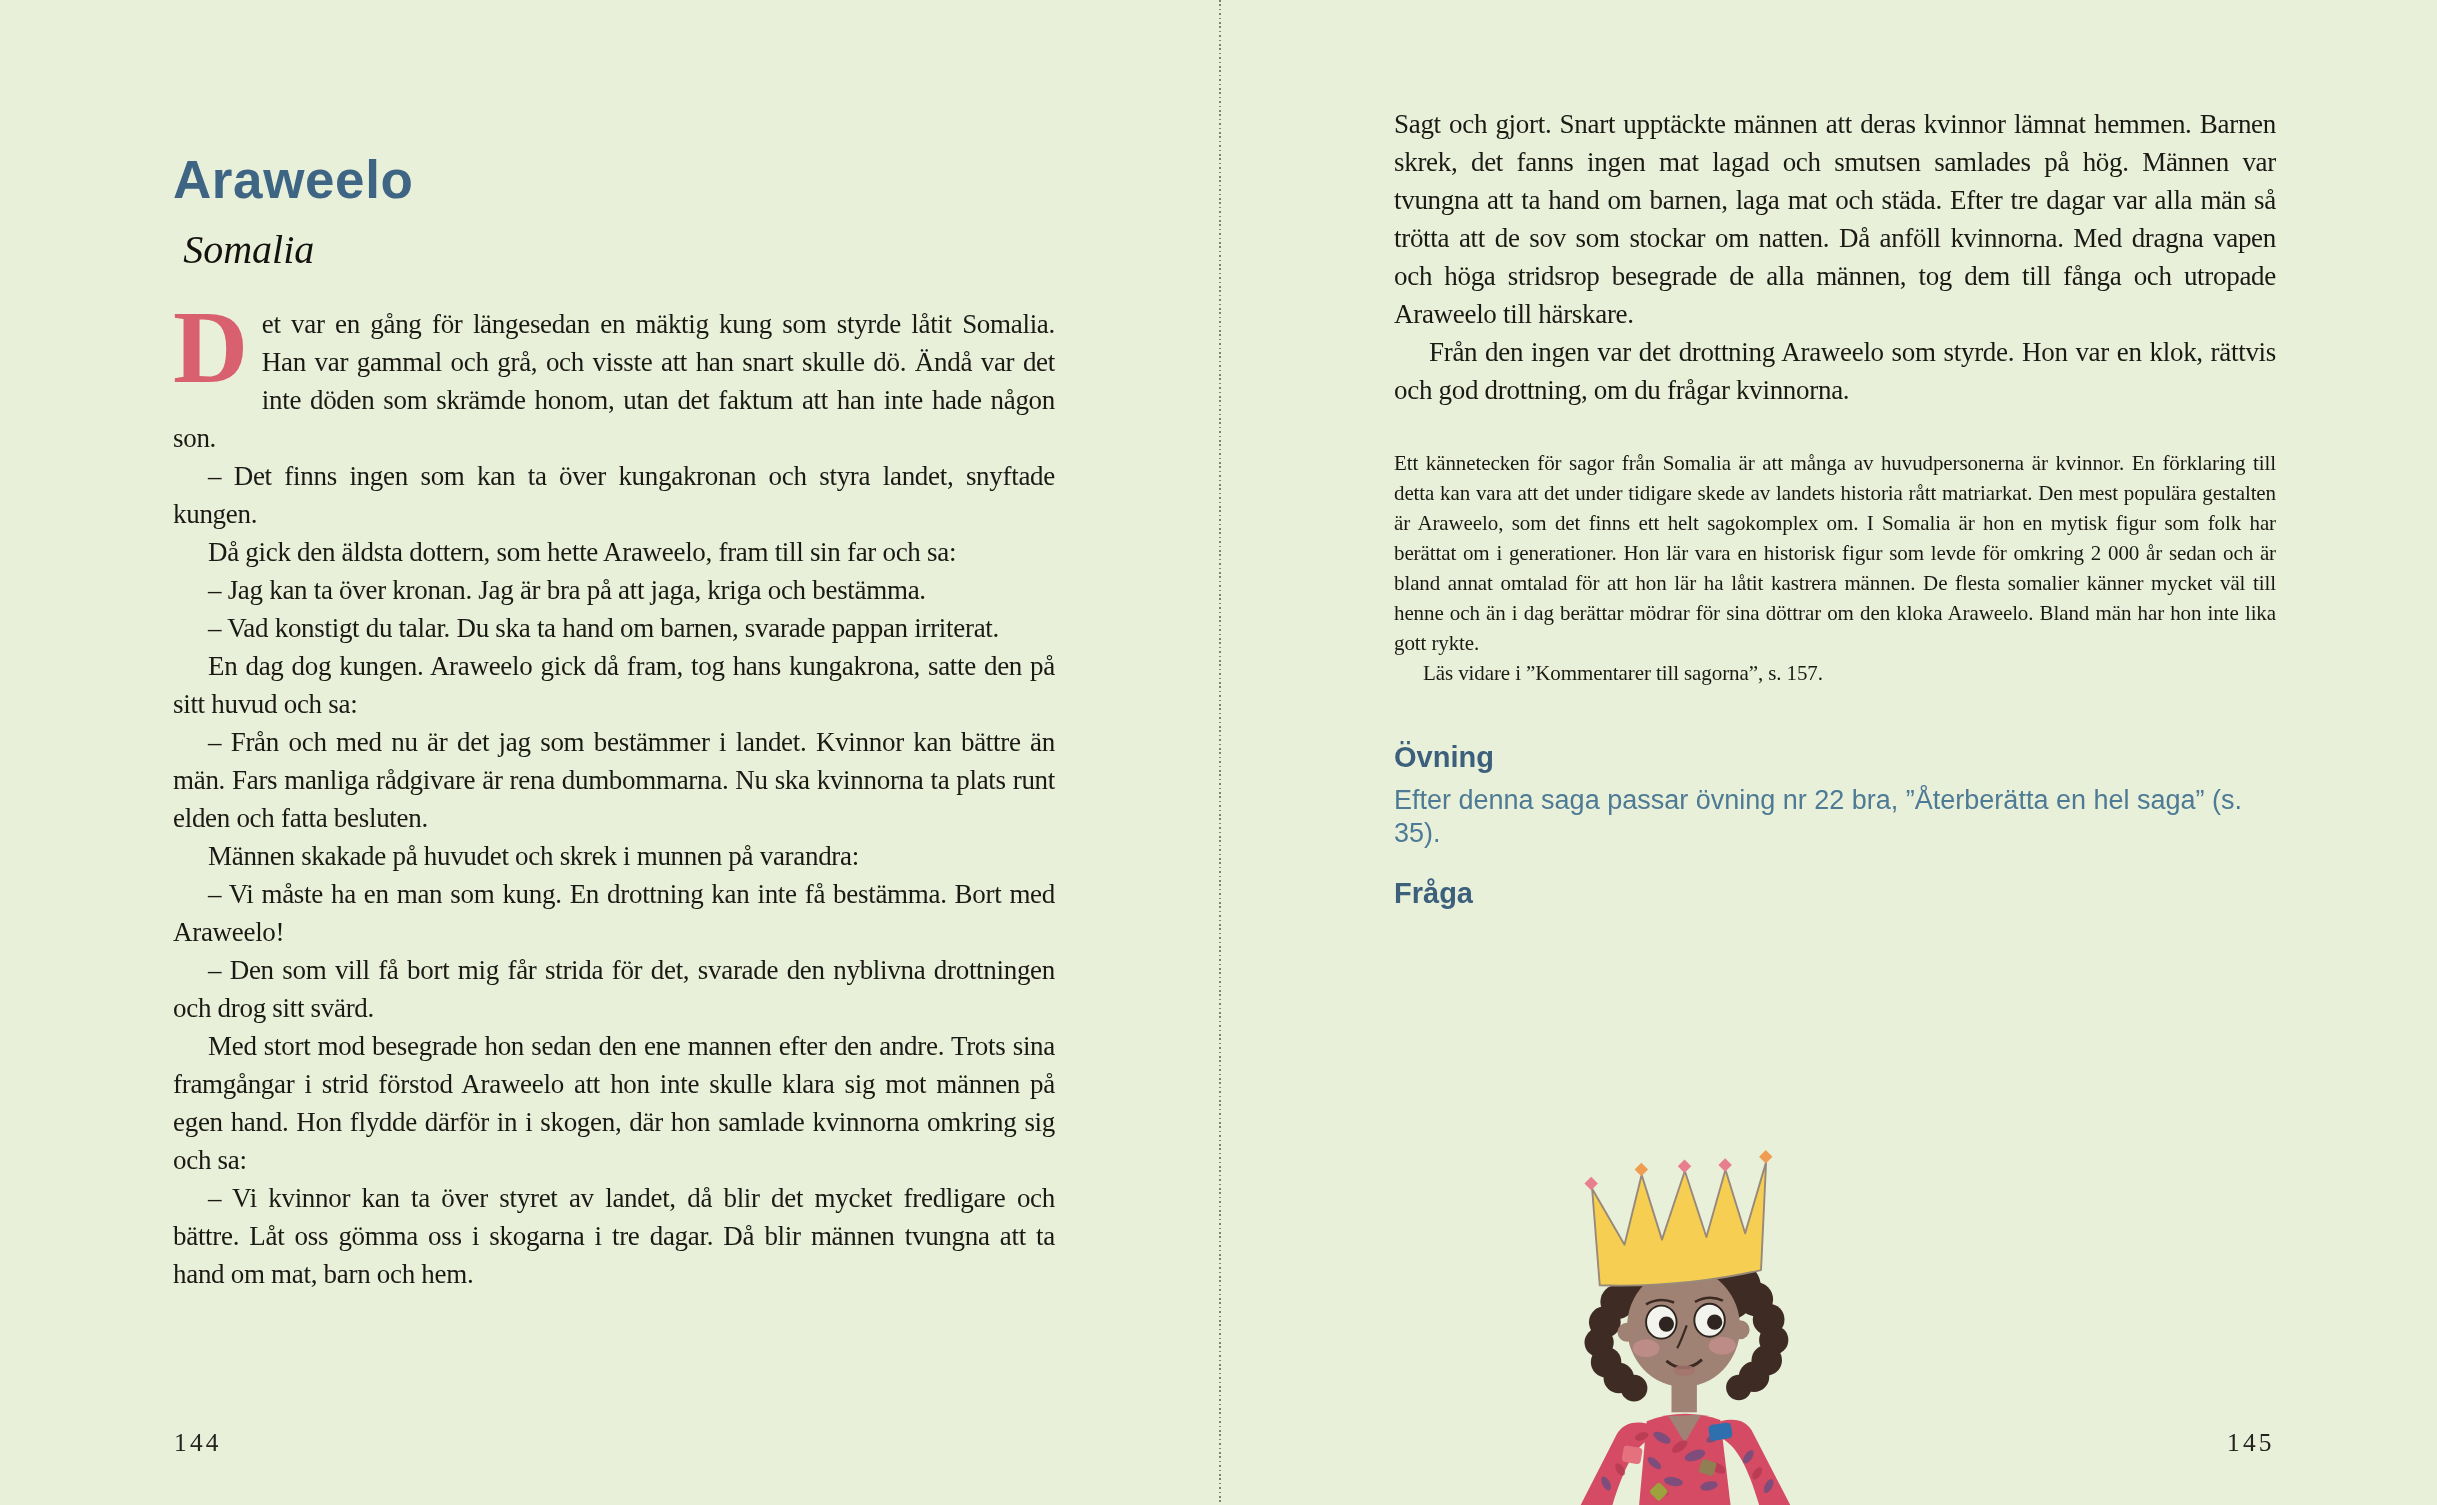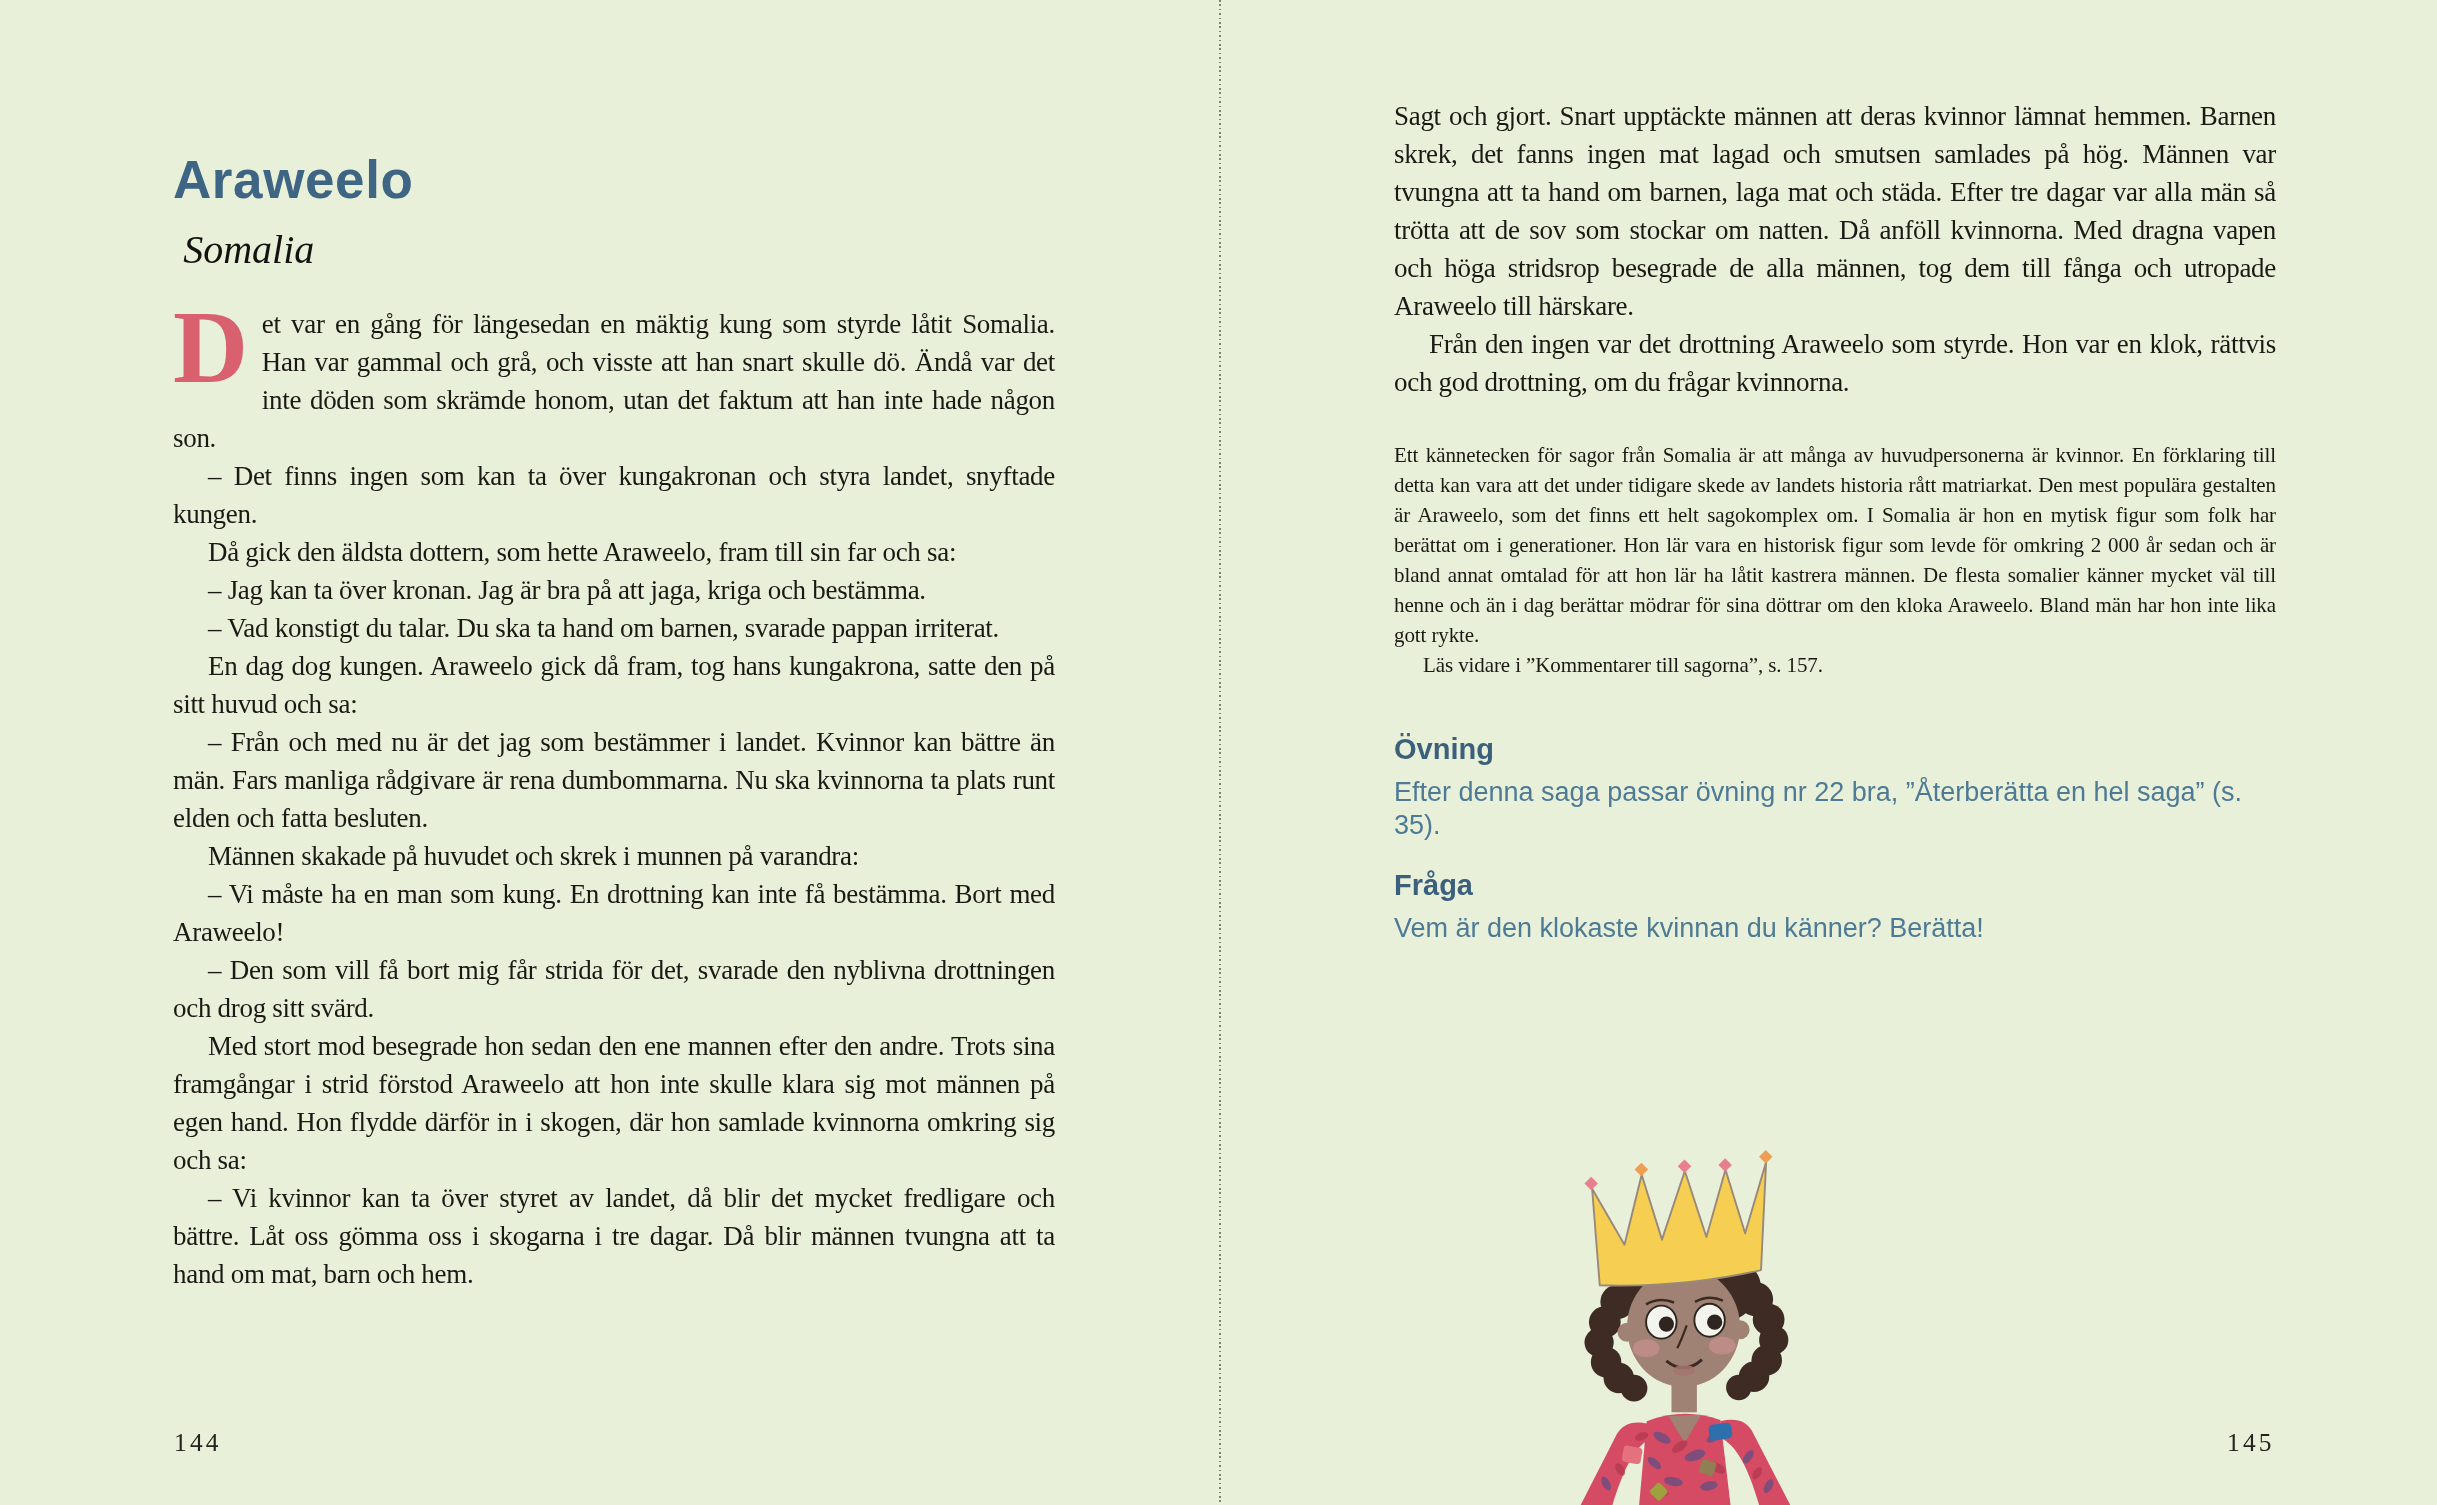--- a/index.html
+++ b/index.html
@@ -43,21 +43,21 @@
   }
   .story p { margin: 0; text-indent: 35px; }
   .story p.lead { text-indent: 0; }
   .dropcap {
     float: left;
     font-size: 104px; line-height: 71px;
     font-weight: bold;
     color: #d9606e;
     margin: 6.3px 14px 0 0;
   }
-  .story2 { margin-top: 4px; padding-top: 93px; }
+  .story2 { margin-top: 12px; padding-top: 93px; }
   .story2 p:first-of-type { text-indent: 0; }
 
   .note {
     margin-top: 39px;
     font-size: 21px; line-height: 30px;
     text-align: justify;
     letter-spacing: -0.1px;
   }
   .note p { margin: 0; }
   .note p + p { text-indent: 29px; }
@@ -136,21 +136,20 @@
     <p>Ett kännetecken för sagor från Somalia är att många av huvudpersonerna är kvinnor. En förklaring till detta kan vara att det under tidigare skede av landets historia rått matriarkat. Den mest populära gestalten är Araweelo, som det finns ett helt sagokomplex om. I Somalia är hon en mytisk figur som folk har berättat om i generationer. Hon lär vara en historisk figur som levde för omkring 2 000 år sedan och är bland annat omtalad för att hon lär ha låtit kastrera männen. De flesta somalier känner mycket väl till henne och än i dag berättar mödrar för sina döttrar om den kloka Araweelo. Bland män har hon inte lika gott rykte.</p>
         <p>Läs vidare i ”Kommentarer till sagorna”, s. 157.</p>
       </div>
   </div>
   <div class="section">
     <h2 class="sec-heading">Övning</h2>
     <p class="sec-text">Efter denna saga passar övning nr 22 bra, ”Återberätta en hel saga” (s. 35).</p>
   </div>
   <div class="section">
     <h2 class="sec-heading">Fråga</h2>
-    <p class="sec-text">Vem är den klokaste kvinnan du känner? Berätta!</p>
   </div>
 </div>
 <div class="pagenum pagenum-right">145</div>
 
 <svg class="illustration" viewBox="0 0 406 578" aria-hidden="true">
 
   <g fill="#3d2b24">
     <ellipse cx="200" cy="235" rx="118" ry="68"></ellipse>
     <circle cx="92" cy="258" r="27"></circle>
       <circle cx="72" cy="290" r="25"></circle>

